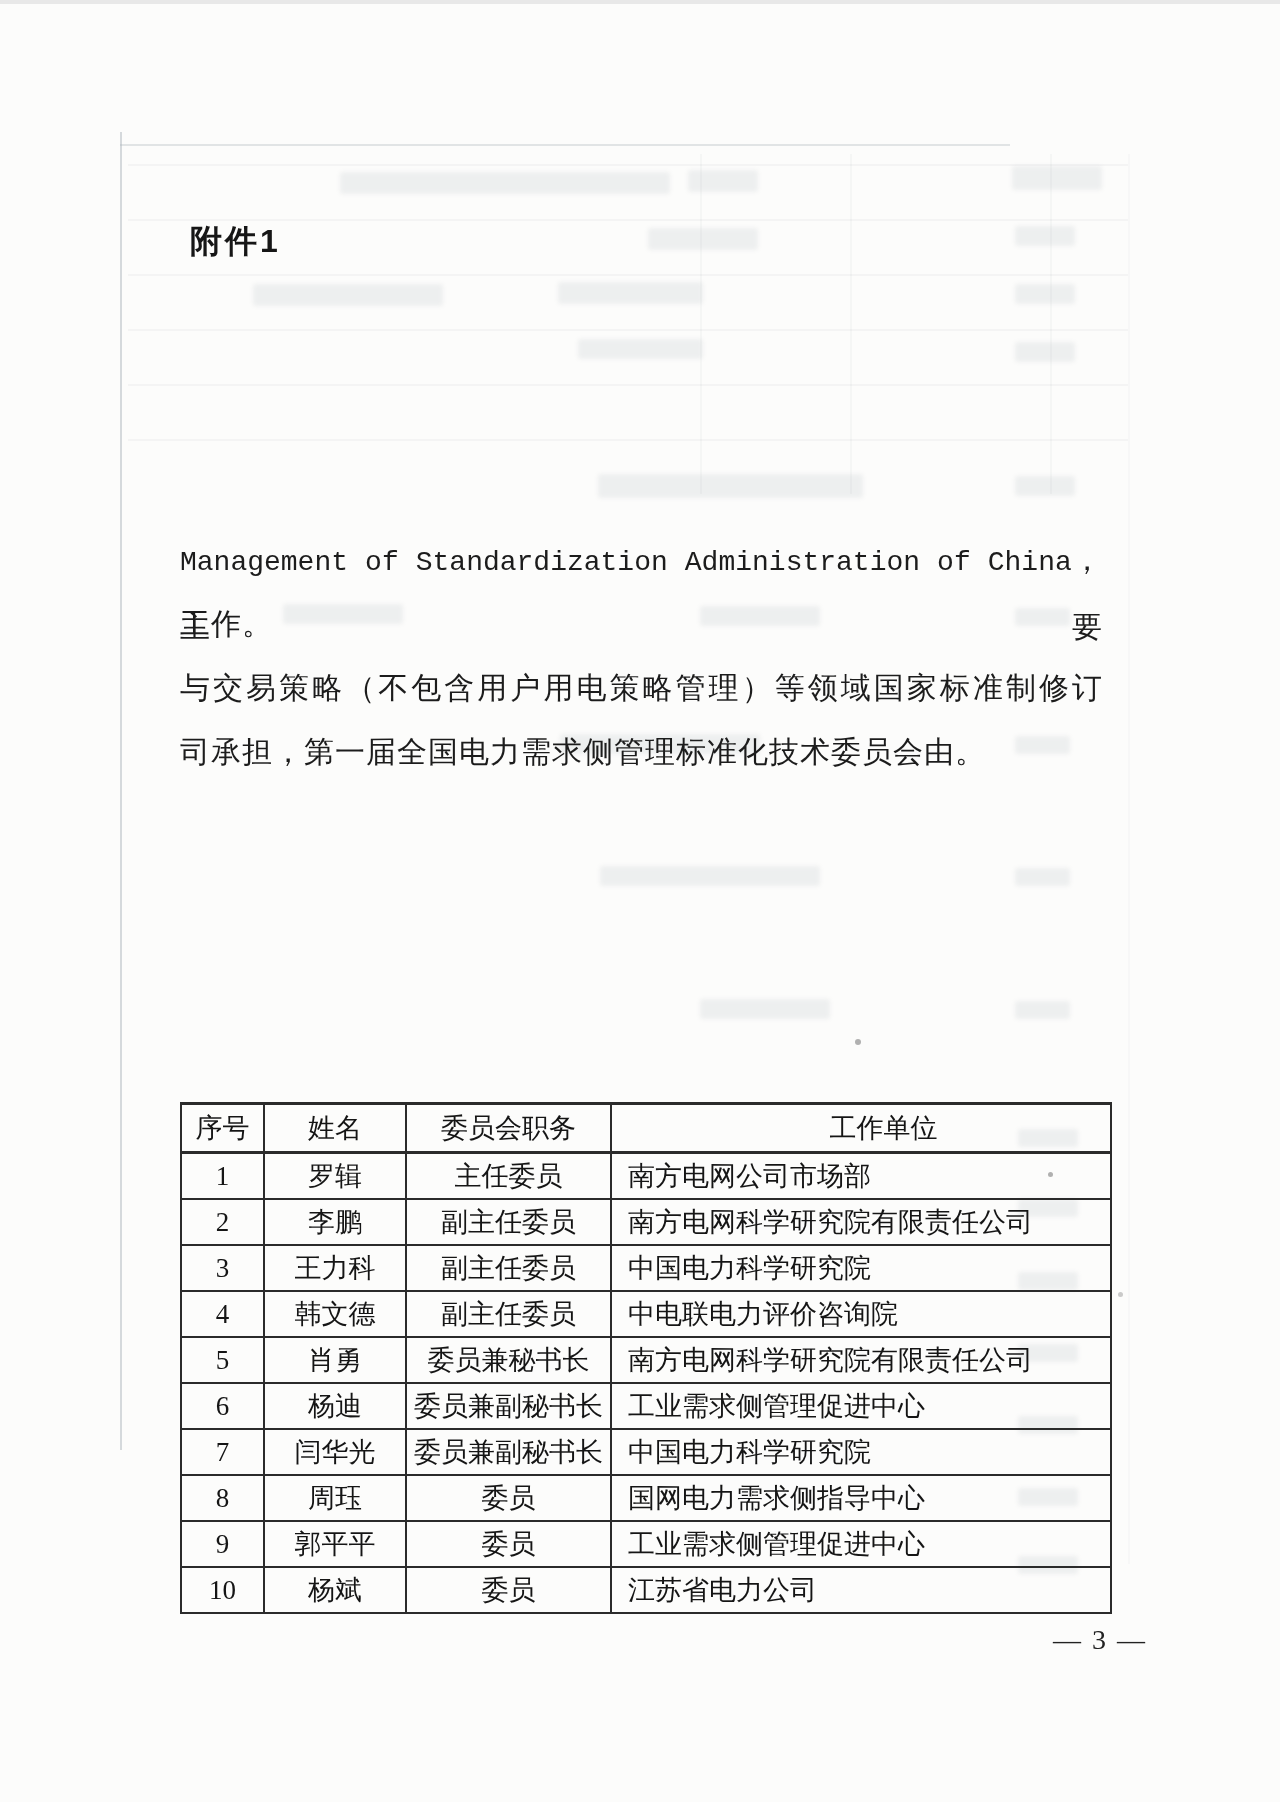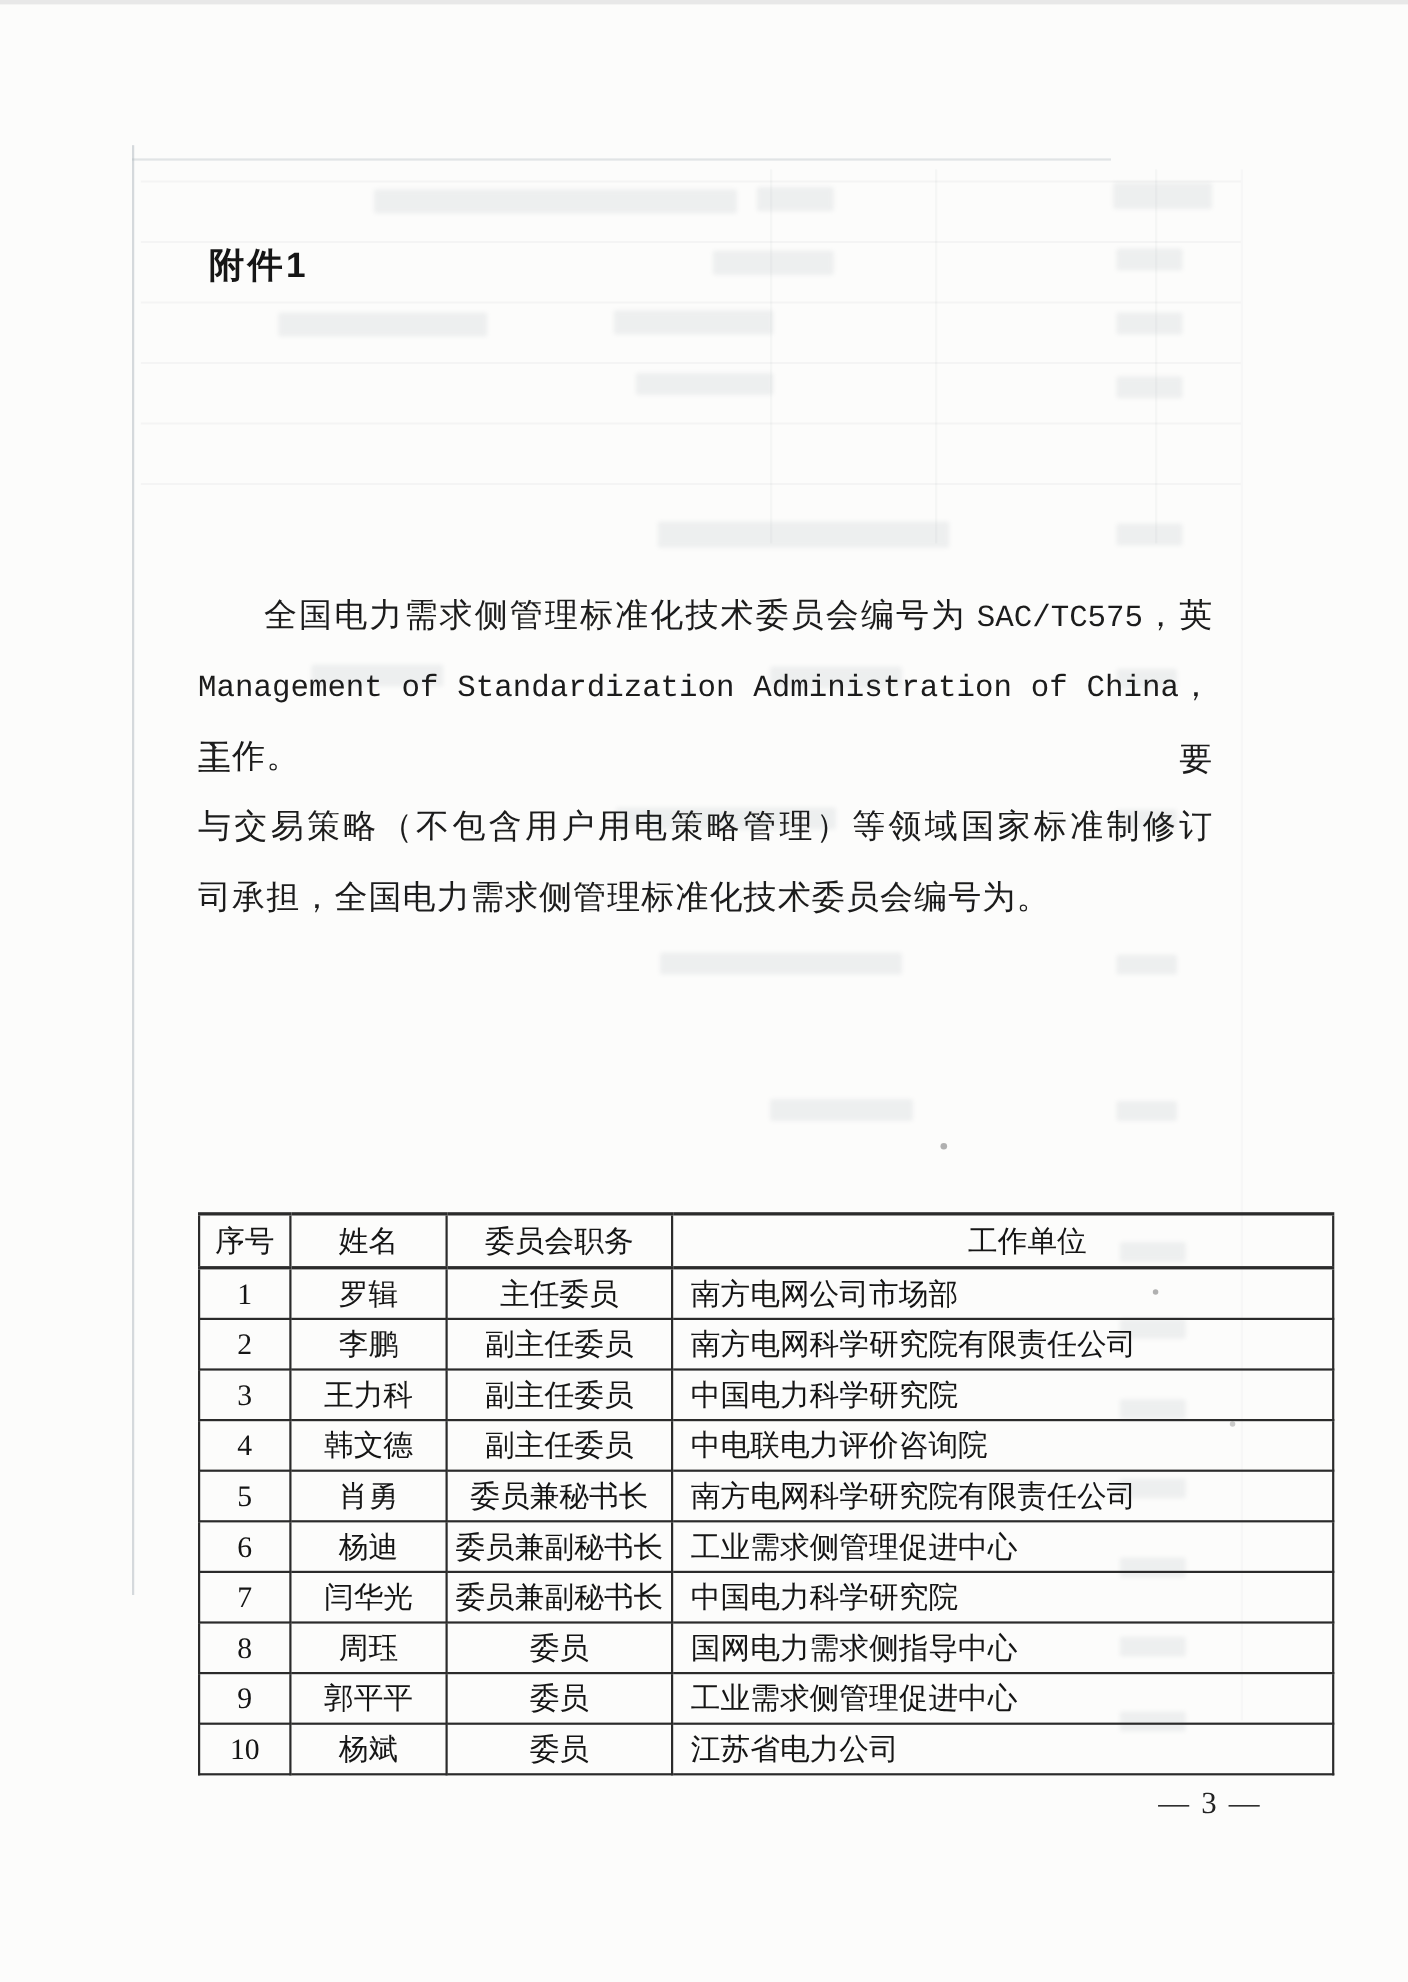--- a/index.html
+++ b/index.html
@@ -31,21 +31,21 @@
   .body-text{position:absolute;left:180px;top:524px;width:923px;}
   .bline{
     height:64px;line-height:64px;font-size:30px;letter-spacing:1px;
     white-space:nowrap;color:#1c1c1c;
   }
   .bline.j{text-align:justify;text-align-last:justify;white-space:normal;}
   .bline.indent{text-indent:60px;}
   .en{font-family:"Liberation Mono","DejaVu Sans Mono",monospace;font-size:28px;letter-spacing:0;}
   
   .committee{
-    position:absolute;left:180px;top:1098px;width:1033px;
+    position:absolute;left:180px;top:1098px;width:932px;
     border-collapse:collapse;table-layout:fixed;
     font-size:27px;color:#151515;
   }
   .committee th,.committee td{
     border:2px solid #2b2b2b;font-weight:normal;
     padding:0;overflow:hidden;white-space:nowrap;
   }
   .committee th{height:46px;border-top-width:3px;border-bottom-width:3px;text-align:center;}
   .committee td{height:44px;text-align:center;}
   .committee td.c-org{text-align:left;padding-left:16px;}
@@ -105,25 +105,24 @@
     <i class="dot" style="left:1048px;top:1168px;width:5px;height:5px"></i>
     <i class="dot" style="left:1118px;top:1288px;width:5px;height:5px;opacity:.3"></i>
   </div>
 
   <div class="attachment">附件1</div>
 
   <h1 class="title">
   </h1>
 
   <div class="body-text">
-    <div class="bline j indent"><span class="zh">全国电力需求侧管理标准化技术委员会编号为 </span><span class="en">SAC/TC575</span><span class="zh">，英</span></div>
     <div class="bline j"><span class="zh"></span><span class="en">Management of Standardization Administration of China</span><span class="zh">，主要</span></div>
     <div class="bline"><span class="zh">工作。</span></div>
     <div class="bline j"><span class="zh">与交易策略（不包含用户用电策略管理）等领域国家标准制修订</span></div>
-    <div class="bline"><span class="zh">司承担，全国电力需求侧管理标准化技术委员会编号为。</span></div>
+    <div class="bline"><span class="zh">司承担，第一届全国电力需求侧管理标准化技术委员会由。</span></div>
   </div>
 
   <table class="committee">
     <colgroup>
       <col style="width:83px">
         <col style="width:142px">
         <col style="width:205px">
         <col>
     </colgroup>
     <thead>

